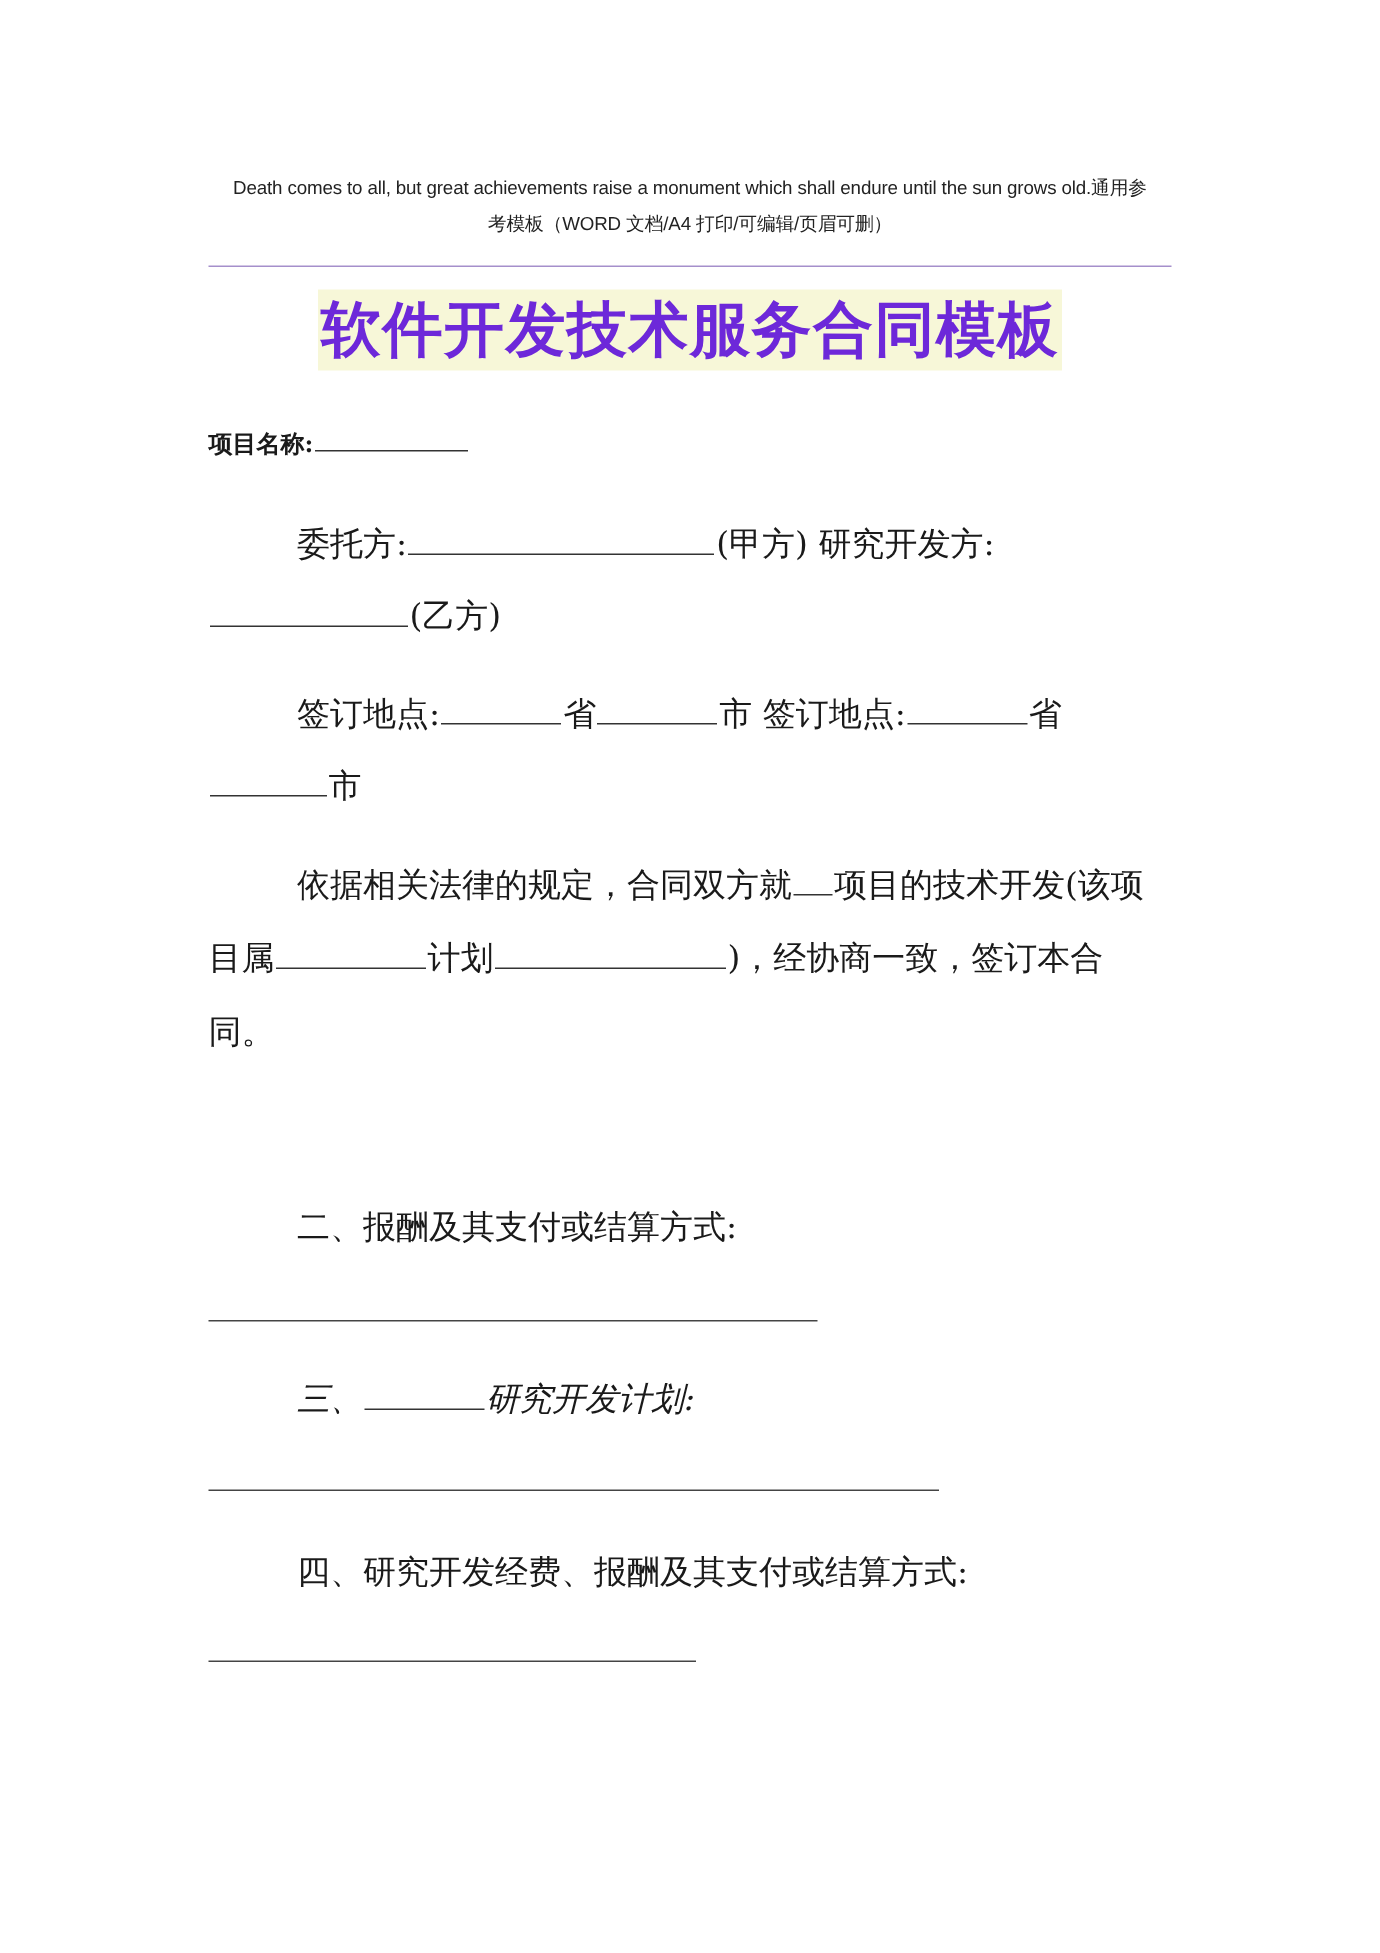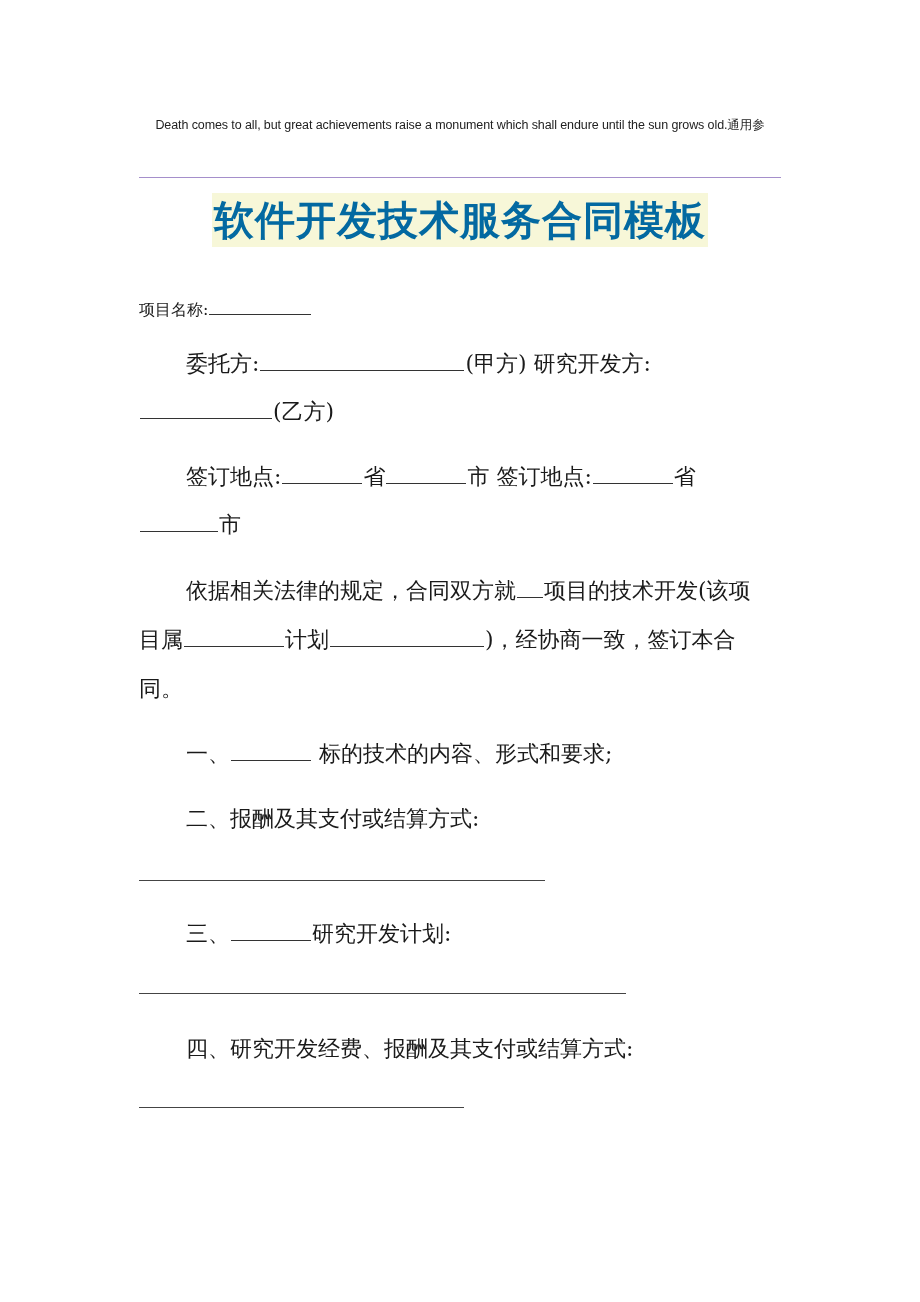--- a/index.html
+++ b/index.html
@@ -50,32 +50,32 @@
       text-align: center;
     }
     .title {
       display: inline-block;
       background: #f7f7d8;
       font-family: "DejaVu Sans", "Liberation Sans", sans-serif;
       font-weight: bold;
       font-size: 40px;
       line-height: 54px;
       padding: 0 2px;
-      color: #0369a1;
+      color: #6d28d9;
       letter-spacing: 1px;
     }
     .line {
       position: absolute;
       left: 139px;
       white-space: nowrap;
       font-size: 22px;
       line-height: 30px;
       color: #1a1a1a;
     }
-    .line.indent { left: 186px; }
+    .line.indent { left: 198px; }
     .small {
       font-size: 16px;
       line-height: 22px;
     }
     .blank {
       display: inline-block;
       border-bottom: 1px solid #333333;
       height: 1px;
       vertical-align: baseline;
       margin: 0 1px;
@@ -87,28 +87,29 @@
       border-top: 1px solid #444444;
     }
   </style>
 </head>
 <body>
 
 <div class="page">
 
   <div class="header-text">
     <div>Death comes to all, but great achievements raise a monument which shall endure until the sun grows old.通用参</div>
+    <div>考模板（WORD 文档/A4 打印/可编辑/页眉可删）</div>
   </div>
   <div class="header-rule"></div>
 
   <div class="title-wrap">
     <span class="title">软件开发技术服务合同模板</span>
   </div>
 
-  <div class="line small" style="top:299px;">
+  <div class="line small" style="top:285px;font-weight:bold;">
     <span>项目名称:</span><span class="blank" style="width:102px;"></span>
   </div>
 
   <div class="line indent" style="top:349px;">
     <span>委托方:</span><span class="blank" style="width:204px;"></span><span>(甲方)</span>
     <span>研究开发方:</span>
   </div>
   <div class="line indent" style="top:462px;">
     <span>签订地点:</span><span class="blank" style="width:80px;"></span><span>省</span><span class="blank" style="width:80px;"></span><span>市</span>
     <span>签订地点:</span><span class="blank" style="width:80px;"></span><span>省</span>
@@ -124,31 +125,27 @@
   <div class="line" style="top:625px;">
     <span>目属</span><span class="blank" style="width:100px;"></span><span>计划</span><span class="blank" style="width:154px;"></span><span>)，经协商一致，签订本合</span>
   </div>
   <div class="line indent" style="top:576px;">
     <span>依据相关法律的规定，合同双方就</span><span class="blank" style="width:26px;"></span><span>项目的技术开发(该项</span>
   </div>
   <div class="line" style="top:674px;">
     <span>同。</span>
   </div>
 
-  <div class="line indent" style="top:739px;">
-    <span>一、</span><span class="blank" style="width:80px;"></span>
-    <span>标的技术的内容、形式和要求;</span>
-  </div>
 
   <div class="line indent" style="top:804px;">
     <span>二、</span><span>报酬及其支付或结算方式:</span>
   </div>
   <div class="rule-line" style="top:880px; width:406px;"></div>
 
-  <div class="line indent" style="top:919px;">
+  <div class="line indent" style="top:919px;font-style:italic;">
     <span>三、</span><span class="blank" style="width:80px;"></span><span>研究开发计划:</span>
   </div>
   <div class="rule-line" style="top:993px; width:487px;"></div>
 
   <div class="line indent" style="top:1034px;">
     <span>四、</span><span>研究开发经费、报酬及其支付或结算方式:</span>
   </div>
   <div class="rule-line" style="top:1107px; width:325px;"></div>
 
 </div>

